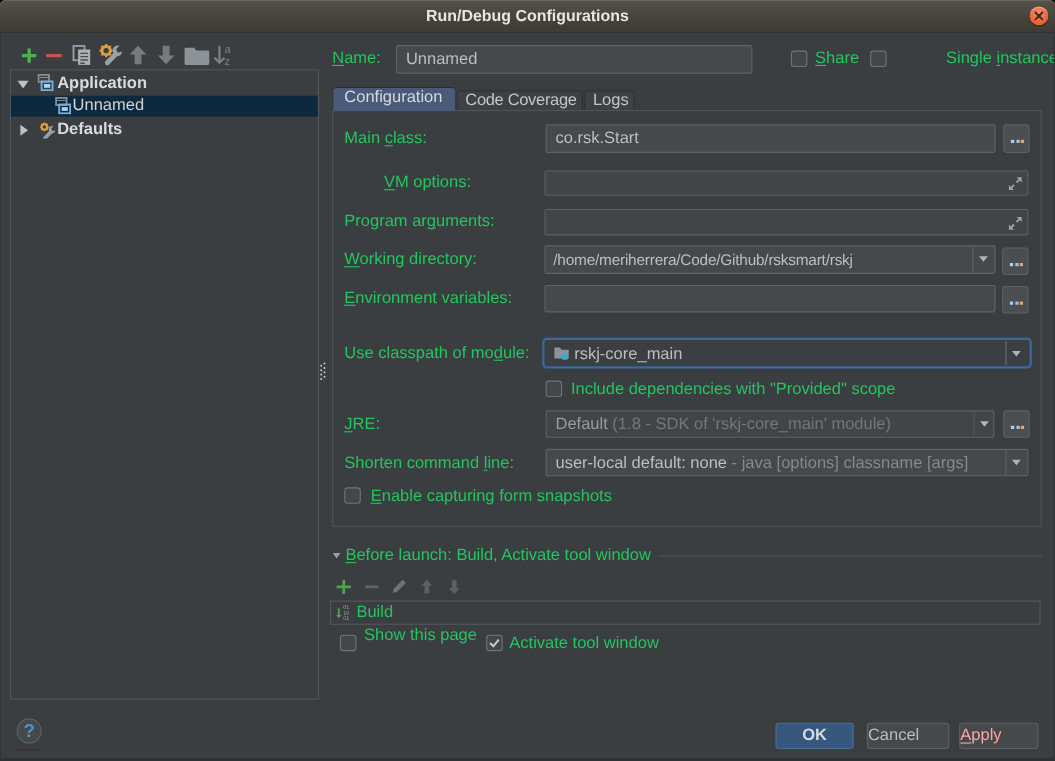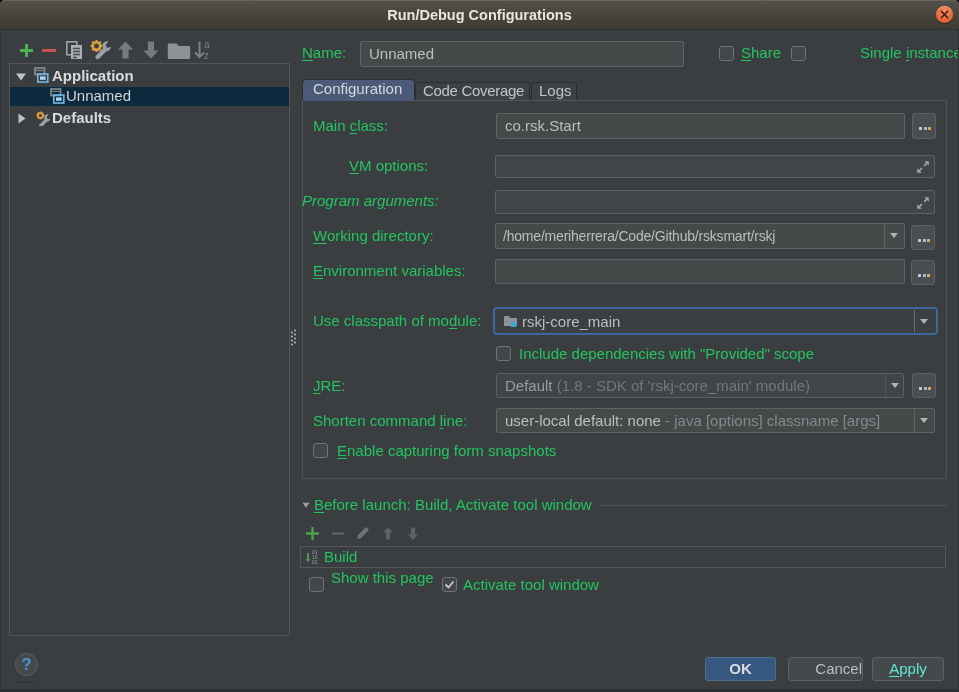--- a/index.html
+++ b/index.html
@@ -143,21 +143,21 @@
 
 <div class="lbl" style="left:313px;top:158px;margin-left:36px;"><u>V</u>M options:</div>
 <div class="fld dis" style="left:495px;top:155px;width:440px;height:23px;"></div>
 <svg class="abs" style="left:916px;top:160px" width="14" height="14" viewBox="0 0 14 14">
   <g fill="#99a4ab">
       <path d="M8.2 1.2 h4.6 v4.6 l-1.7 -1.7 l-2.4 2.4 l-1.2 -1.2 l2.4 -2.4 z"></path>
   <path d="M5.8 12.8 h-4.6 v-4.6 l1.7 1.7 l2.4 -2.4 l1.2 1.2 l-2.4 2.4 z"></path>
     </g>
   </svg>
 
-<div class="lbl" style="left:302px;top:193px;font-style:italic;">Program ar<u>g</u>uments:</div>
+<div class="lbl" style="left:313px;top:193px;">Program ar<u>g</u>uments:</div>
 <div class="fld dis" style="left:495px;top:190px;width:440px;height:24px;"></div>
 <svg class="abs" style="left:916px;top:196px" width="14" height="14" viewBox="0 0 14 14">
   <g fill="#99a4ab">
       <path d="M8.2 1.2 h4.6 v4.6 l-1.7 -1.7 l-2.4 2.4 l-1.2 -1.2 l2.4 -2.4 z"></path>
   <path d="M5.8 12.8 h-4.6 v-4.6 l1.7 1.7 l2.4 -2.4 l1.2 1.2 l-2.4 2.4 z"></path>
     </g>
   </svg>
 
 <div class="lbl" style="left:313px;top:228px;"><u>W</u>orking directory:</div>
 <div class="fld" style="left:495px;top:223px;width:410px;height:26px;"></div>
@@ -238,22 +238,22 @@
 <svg class="abs" style="left:442px;top:577px" width="15" height="15">
     <path d="M3.5 7.5 l3 3 l5 -6" stroke="#c7cacc" stroke-width="1.8" fill="none"></path>
   </svg>
 <div class="lbl" style="left:463px;top:577px;">Activate tool window</div>
 
 <div class="abs" style="left:15px;top:653px;width:23px;height:23px;border-radius:50%;background:#45494b;border:1px solid #5c6062;box-sizing:border-box;"></div>
 <div class="abs" style="left:15px;top:653px;width:23px;height:23px;line-height:23px;text-align:center;color:#4b93d0;font-weight:bold;font-size:17px;">?</div>
 <div class="abs" style="left:15px;top:681px;width:22px;height:1.5px;background:#35373a;"></div>
 
 <div class="abs" style="left:705px;top:657px;width:71px;height:24px;background:#365880;border:1px solid #4c708c;border-radius:3px;box-sizing:border-box;text-align:center;line-height:22px;color:#d8dbde;font-size:15px;font-weight:bold;">OK</div>
-<div class="abs" style="left:788px;top:657px;width:75px;height:24px;background:#45494b;border:1px solid #5e6163;border-radius:3px;box-sizing:border-box;text-align:right;line-height:22px;color:#bcbec0;font-size:15px;">Cancel</div>
-<div class="abs" style="left:872px;top:657px;width:72px;height:24px;background:#45494b;border:1px solid #5e6163;border-radius:3px;box-sizing:border-box;text-align:center;line-height:22px;color:#5eead4;font-size:15px;"><u>A</u>pply</div>
+<div class="abs" style="left:788px;top:657px;width:75px;height:24px;background:#45494b;border:1px solid #5e6163;border-radius:3px;box-sizing:border-box;text-align:left;line-height:22px;color:#bcbec0;font-size:15px;">Cancel</div>
+<div class="abs" style="left:872px;top:657px;width:72px;height:24px;background:#45494b;border:1px solid #5e6163;border-radius:3px;box-sizing:border-box;text-align:left;line-height:22px;color:#fca5a5;font-size:15px;"><u>A</u>pply</div>
 
 <div class="abs" style="left:0px;top:689px;width:959px;height:3px;background:#2f3234;"></div>
 <div class="abs" style="left:0px;top:30px;width:1px;height:662px;background:#313437;"></div>
 <div class="abs" style="left:958px;top:30px;width:1px;height:662px;background:#313437;"></div>
 
 <svg class="abs" style="left:290px;top:329px" width="8" height="18">
     <g fill="#c6cacc">
       <circle cx="2" cy="3.5" r="0.9"></circle>
       <circle cx="2" cy="7.5" r="0.9"></circle>
       <circle cx="2" cy="11.5" r="0.9"></circle>

